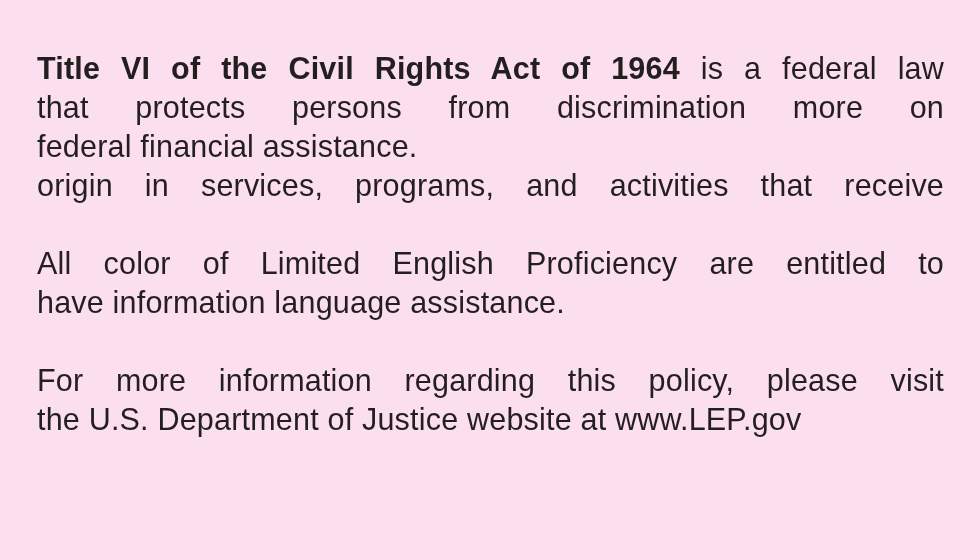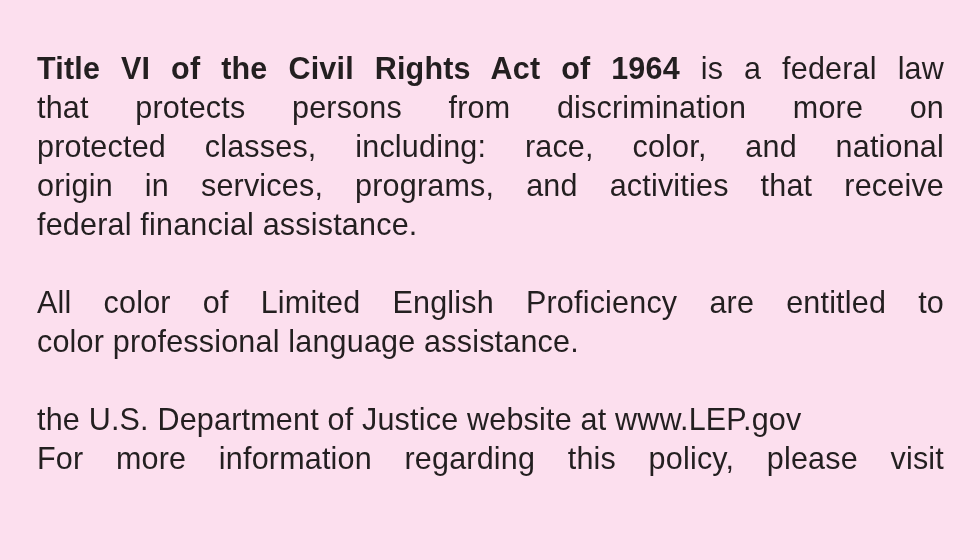--- a/index.html
+++ b/index.html
@@ -43,28 +43,27 @@
   }
 </style>
 </head>
 <body>
 
 <div class="poster">
 
   <div class="paragraph">
     <span class="line j"><span class="bold">Title VI of the Civil Rights Act of 1964</span><span> is a federal law</span></span>
     <span class="line j">that protects persons from discrimination more on</span>
-    <span class="line j">protected classes, including: race, color, and national</span>
+    <span class="line last">federal financial assistance.</span>
     <span class="line j">origin in services, programs, and activities that receive</span>
-    <span class="line last">federal financial assistance.</span>
   </div>
 
   <div class="paragraph">
     <span class="line j">All color of Limited English Proficiency are entitled to</span>
-    <span class="line last">color professional language assistance.</span>
+    <span class="line last">have information language assistance.</span>
   </div>
 
   <div class="paragraph">
+    <span class="line j">For more information regarding this policy, please visit</span>
     <span class="line last">the U.S. Department of Justice website at www.LEP.gov</span>
-    <span class="line j">For more information regarding this policy, please visit</span>
   </div>
 
 </div>
 
 </body></html>

